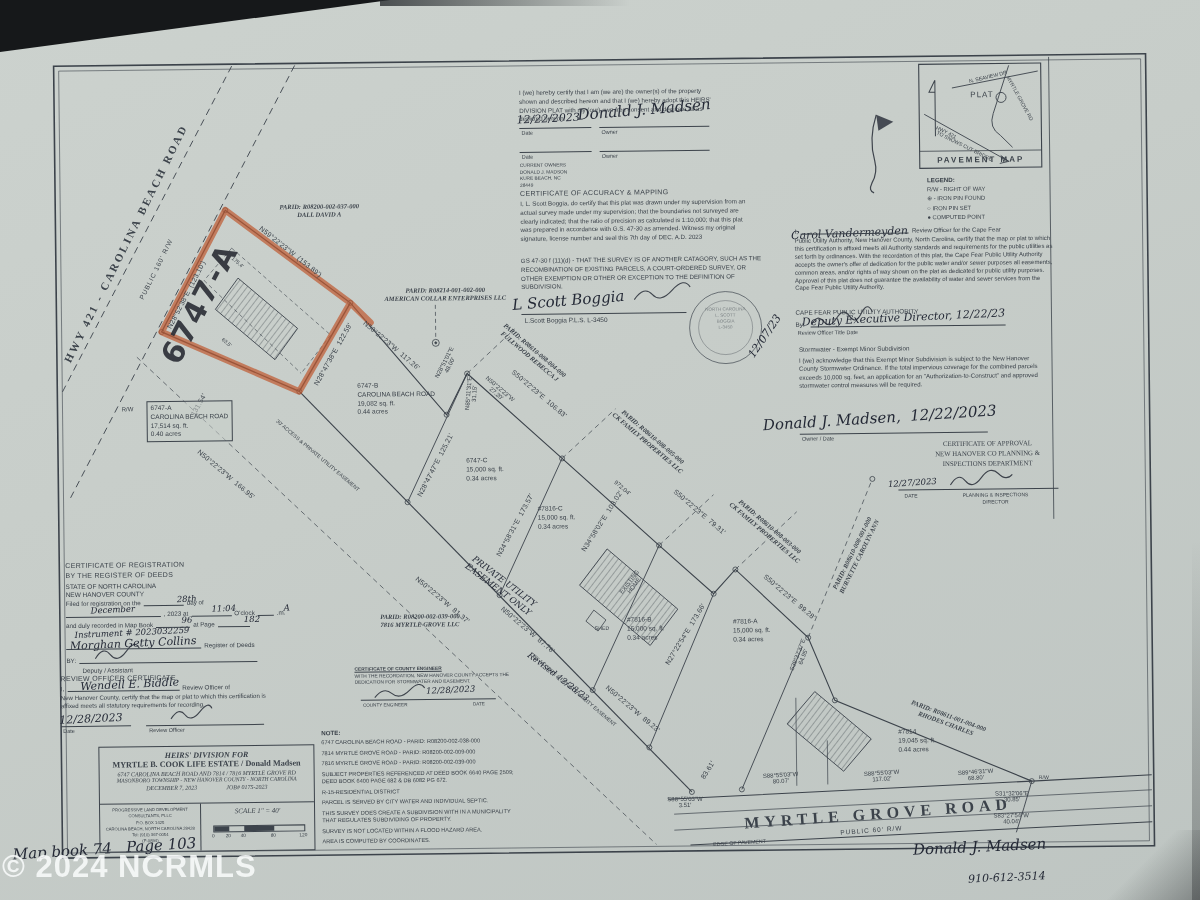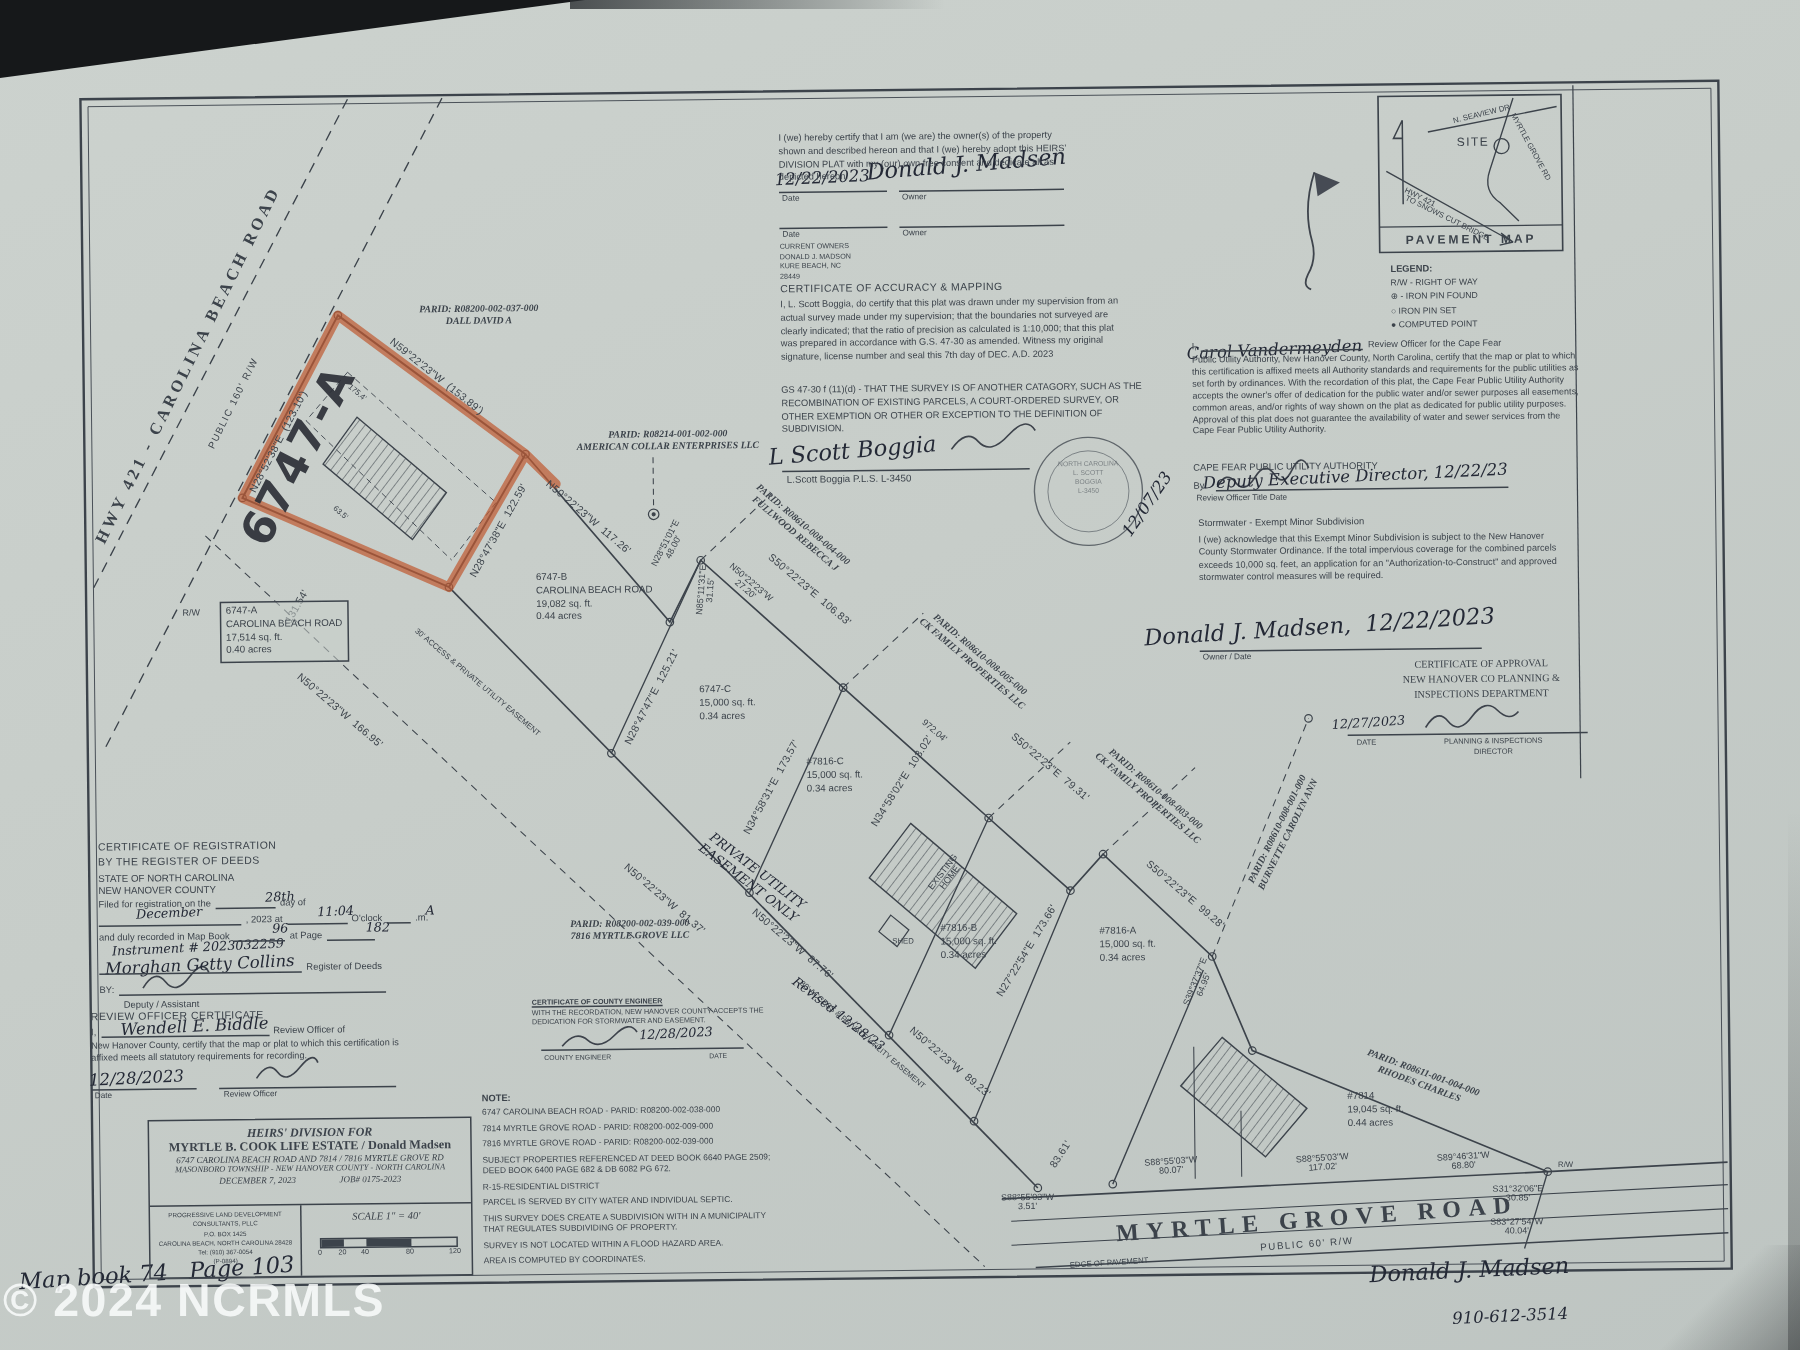--- a/index.html
+++ b/index.html
@@ -220,21 +220,21 @@
         <span class="plbl parid" style="left: 944px; top: 724px; transform: translate(-50%, -50%) rotate(21deg);">PARID: R08611-001-004-000
 RHODES CHARLES</span>
         <span class="plbl parid" style="left: 418px; top: 619px; transform: translate(-50%, -50%) rotate(0deg);">PARID: R08200-002-039-000
 7816 MYRTLE GROVE LLC</span>
         <span class="plbl hand-md" style="left: 766px; top: 338px; transform: translate(-50%, -50%) rotate(-55deg);">12/07/23</span>
         <span class="plbl hand-lg" style="left: 975px; top: 851px; transform: translate(-50%, -50%) rotate(-2deg);">Donald J. Madsen</span>
         <span class="plbl hand-md" style="left: 1002px; top: 882px; transform: translate(-50%, -50%) rotate(-2deg);">910-612-3514</span>
         <span class="plbl hand-lg" style="left: 100px; top: 843px; transform: translate(-50%, -50%) rotate(-3deg);">Map book 74   Page 103</span>
         <span class="plbl tinyl" style="left: 992px; top: 81px; transform: translate(-50%, -50%) rotate(-13deg);">N. SEAVIEW DR</span>
         <span class="plbl tinyl" style="left: 1024px; top: 103px; transform: translate(-50%, -50%) rotate(62deg);">MYRTLE GROVE RD</span>
-        <span class="plbl site-lbl" style="left: 986px; top: 99px; transform: translate(-50%, -50%) rotate(0deg);">SITE</span>
+        <span class="plbl site-lbl" style="left: 986px; top: 99px; transform: translate(-50%, -50%) rotate(0deg);">PLAT</span>
         <span class="plbl tinyl" style="left: 950px; top: 136px; transform: translate(-50%, -50%) rotate(27deg);">HWY 421</span>
         <span class="plbl tinyl" style="left: 968px; top: 150px; transform: translate(-50%, -50%) rotate(27deg);">TO SNOWS CUT BRIDGE</span>
         <span class="plbl vmap-lbl" style="left: 984px; top: 164px; transform: translate(-50%, -50%) rotate(0deg);">PAVEMENT MAP</span>
         <span class="plbl hand-sm" style="left: 185px; top: 594px; transform: translate(-50%, -50%) rotate(-2deg);">28th</span>
         <span class="plbl hand-sm" style="left: 111px; top: 604px; transform: translate(-50%, -50%) rotate(-2deg);">December</span>
         <span class="plbl hand-sm" style="left: 222px; top: 604px; transform: translate(-50%, -50%) rotate(-2deg);">11:04</span>
         <span class="plbl hand-sm" style="left: 285px; top: 604px; transform: translate(-50%, -50%) rotate(0deg);">A</span>
         <span class="plbl hand-sm" style="left: 185px; top: 615px; transform: translate(-50%, -50%) rotate(0deg);">96</span>
         <span class="plbl hand-sm" style="left: 250px; top: 615px; transform: translate(-50%, -50%) rotate(0deg);">182</span>
         <span class="plbl hand-sm" style="left: 130px; top: 627px; transform: translate(-50%, -50%) rotate(-2deg);">Instrument # 2023032259</span>

